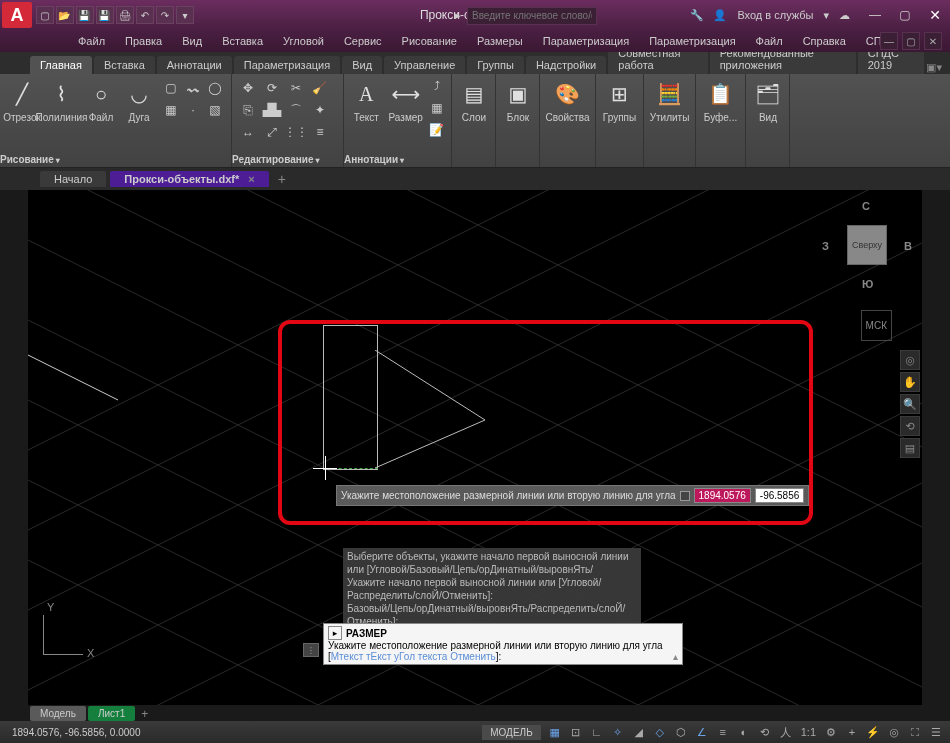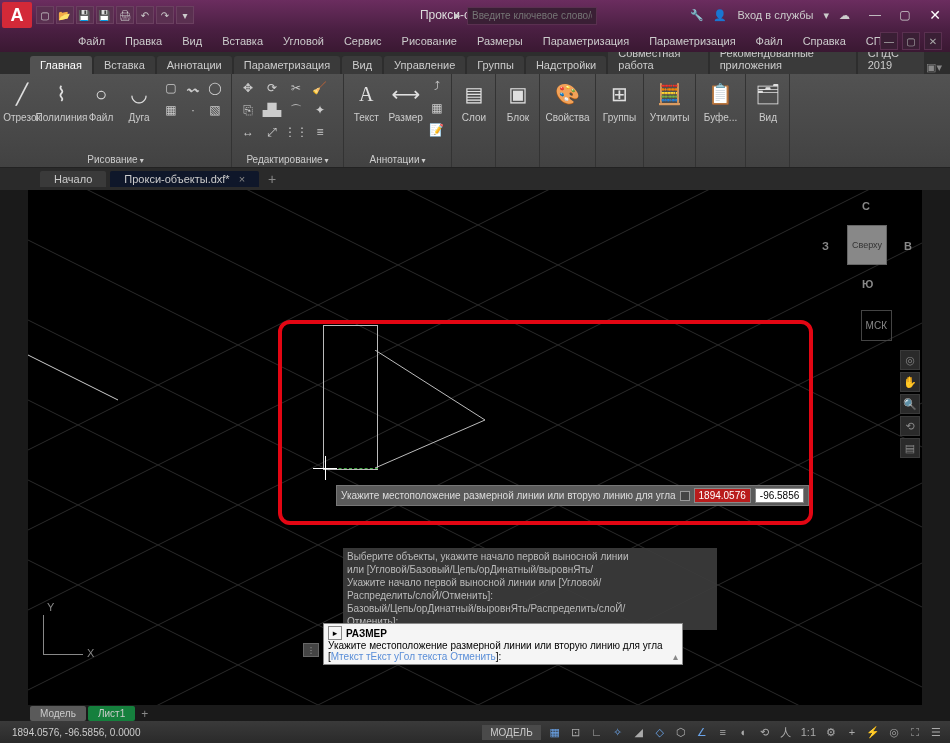--- a/index.html
+++ b/index.html
@@ -21,32 +21,32 @@
 .menu-item { color: #ccc; font-size: 11px; padding: 2px 8px; cursor: pointer; }
 .menu-help { position: absolute; right: 8px; display: flex; gap: 4px; }
 .menu-help-btn { width: 18px; height: 18px; background: #3a1f35; border: 1px solid #5a3050; color: #aaa; font-size: 10px; display: flex; align-items: center; justify-content: center; }
 
 .tabs-row { height: 22px; background: #2d2d2d; display: flex; align-items: flex-end; padding-left: 30px; gap: 2px; }
 .tab { padding: 3px 10px; font-size: 11px; color: #ccc; cursor: pointer; background: #3a3a3a; border-radius: 3px 3px 0 0; }
 .tab.active { background: #525252; color: #fff; }
 
 .ribbon { height: 94px; background: linear-gradient(180deg, #525252 0%, #424242 100%); display: flex; border-bottom: 1px solid #222; }
 .ribbon-panel { border-right: 1px solid #333; display: flex; flex-direction: column; padding: 2px 4px 0; position: relative; }
-.ribbon-panel-title { position: absolute; bottom: 2px; left: 0; right: 0; text-align: center; font-size: 10px; color: #ccc; }
+.ribbon-panel-title { position: absolute; bottom: 2px; left: 0; right: 0; text-align: left; font-size: 10px; color: #ccc; font-weight: bold; }
 .ribbon-panel-title .arrow { font-size: 8px; margin-left: 2px; }
 .ribbon-row { display: flex; gap: 2px; align-items: flex-start; }
 .big-btn { display: flex; flex-direction: column; align-items: center; padding: 2px 4px; cursor: pointer; min-width: 36px; }
 .big-btn-icon { width: 32px; height: 32px; display: flex; align-items: center; justify-content: center; font-size: 20px; color: #e0e0e0; }
 .big-btn-label { font-size: 10px; color: #ccc; margin-top: 2px; white-space: nowrap; }
 .small-tools { display: grid; grid-template-columns: repeat(3, 20px); gap: 2px; padding: 2px; }
 .small-btn { width: 20px; height: 20px; display: flex; align-items: center; justify-content: center; font-size: 12px; color: #ccc; cursor: pointer; }
 
 .file-tabs { height: 22px; background: #2a2a2a; display: flex; align-items: center; padding-left: 40px; gap: 4px; }
 .file-tab { padding: 2px 14px; font-size: 11px; color: #ccc; background: #3a3a3a; border-radius: 2px 2px 0 0; cursor: pointer; }
-.file-tab.active { background: #0f172a; }
+.file-tab.active { background: #4c1d95; font-weight: bold; }
 .file-tab-add { width: 18px; height: 18px; display: flex; align-items: center; justify-content: center; color: #888; font-size: 14px; cursor: pointer; }
 
 .canvas { position: absolute; top: 190px; left: 28px; right: 28px; bottom: 38px; background: #000; overflow: hidden; }
 .view-cube { position: absolute; top: 10px; right: 10px; width: 90px; height: 90px; }
 .cube-face { position: absolute; top: 25px; left: 25px; width: 40px; height: 40px; background: #888; border: 1px solid #666; display: flex; align-items: center; justify-content: center; font-size: 9px; color: #333; }
 .cube-label { position: absolute; font-size: 11px; color: #888; font-weight: bold; }
 .msk-label { position: absolute; top: 120px; right: 30px; font-size: 10px; color: #888; border: 1px solid #444; padding: 9px 4px; }
 
 .right-toolbar { position: absolute; top: 160px; right: 0; width: 22px; display: flex; flex-direction: column; gap: 2px; }
 .rtb-btn { width: 20px; height: 20px; background: #2a2a2a; border: 1px solid #3a3a3a; display: flex; align-items: center; justify-content: center; font-size: 11px; color: #888; }
@@ -57,29 +57,29 @@
 .drawing-tri { position: absolute; top: 160px; left: 347px; }
 .green-dash { position: absolute; top: 278px; left: 295px; width: 55px; border-top: 1px dashed #4a4; }
 .crosshair { position: absolute; top: 270px; left: 289px; width: 16px; height: 16px; }
 .crosshair::before { content: ''; position: absolute; left: 50%; top: -4px; bottom: -4px; width: 1px; background: #fff; }
 .crosshair::after { content: ''; position: absolute; top: 50%; left: -4px; right: -4px; height: 1px; background: #fff; }
 
 .dynamic-input { position: absolute; top: 295px; left: 308px; display: flex; align-items: center; gap: 4px; background: #5a5a5a; padding: 2px 4px; border: 1px solid #777; }
 .dynamic-input-text { font-size: 10px; color: #ddd; }
 .dynamic-input-box { width: 10px; height: 10px; border: 1px solid #999; background: #444; }
 .dynamic-coord { background: #fff; color: #000; font-size: 10px; padding: 1px 4px; border: 1px solid #888; }
-.dynamic-coord.sel { background: #b91c1c; color: #fff; }
+.dynamic-coord.sel { background: #be185d; color: #fff; }
 
 .ucs-axes { position: absolute; bottom: 50px; left: 15px; }
 .ucs-y { position: absolute; bottom: 0; left: 0; width: 1px; height: 40px; background: #888; }
 .ucs-x { position: absolute; bottom: 0; left: 0; width: 40px; height: 1px; background: #888; }
 .ucs-label-y { position: absolute; bottom: 42px; left: 4px; font-size: 11px; color: #888; }
 .ucs-label-x { position: absolute; bottom: -4px; left: 44px; font-size: 11px; color: #888; }
 
-.cmd-history { position: absolute; bottom: 75px; left: 315px; width: 374px; background: rgba(60,60,60,0.92); color: #bbb; font-size: 10px; font-family: 'Consolas', monospace; padding: 2px 4px; line-height: 1.3; }
+.cmd-history { position: absolute; bottom: 75px; left: 315px; width: 298px; background: rgba(60,60,60,0.92); color: #bbb; font-size: 10px; font-family: 'Consolas', monospace; padding: 2px 4px; line-height: 1.3; }
 .cmd-history .cancel { color: #6aa3e8; }
 .cmd-line { position: absolute; bottom: 40px; left: 295px; width: 360px; background: #f5f5f5; border: 1px solid #888; padding: 2px 4px; font-size: 10px; font-family: 'Consolas', monospace; display: flex; flex-direction: column; }
 .cmd-line-row { display: flex; align-items: center; gap: 4px; }
 .cmd-icon { width: 14px; height: 14px; border: 1px solid #888; display: flex; align-items: center; justify-content: center; font-size: 9px; }
 .cmd-opt { color: #5a8ed8; }
 
 .layout-tabs { position: absolute; bottom: 22px; left: 30px; display: flex; gap: 2px; align-items: center; }
 .layout-tab { padding: 2px 10px; font-size: 10px; background: #15803d; color: #ccc; border-radius: 2px; cursor: pointer; }
 .layout-tab.active { background: #5a5a5a; }
 

